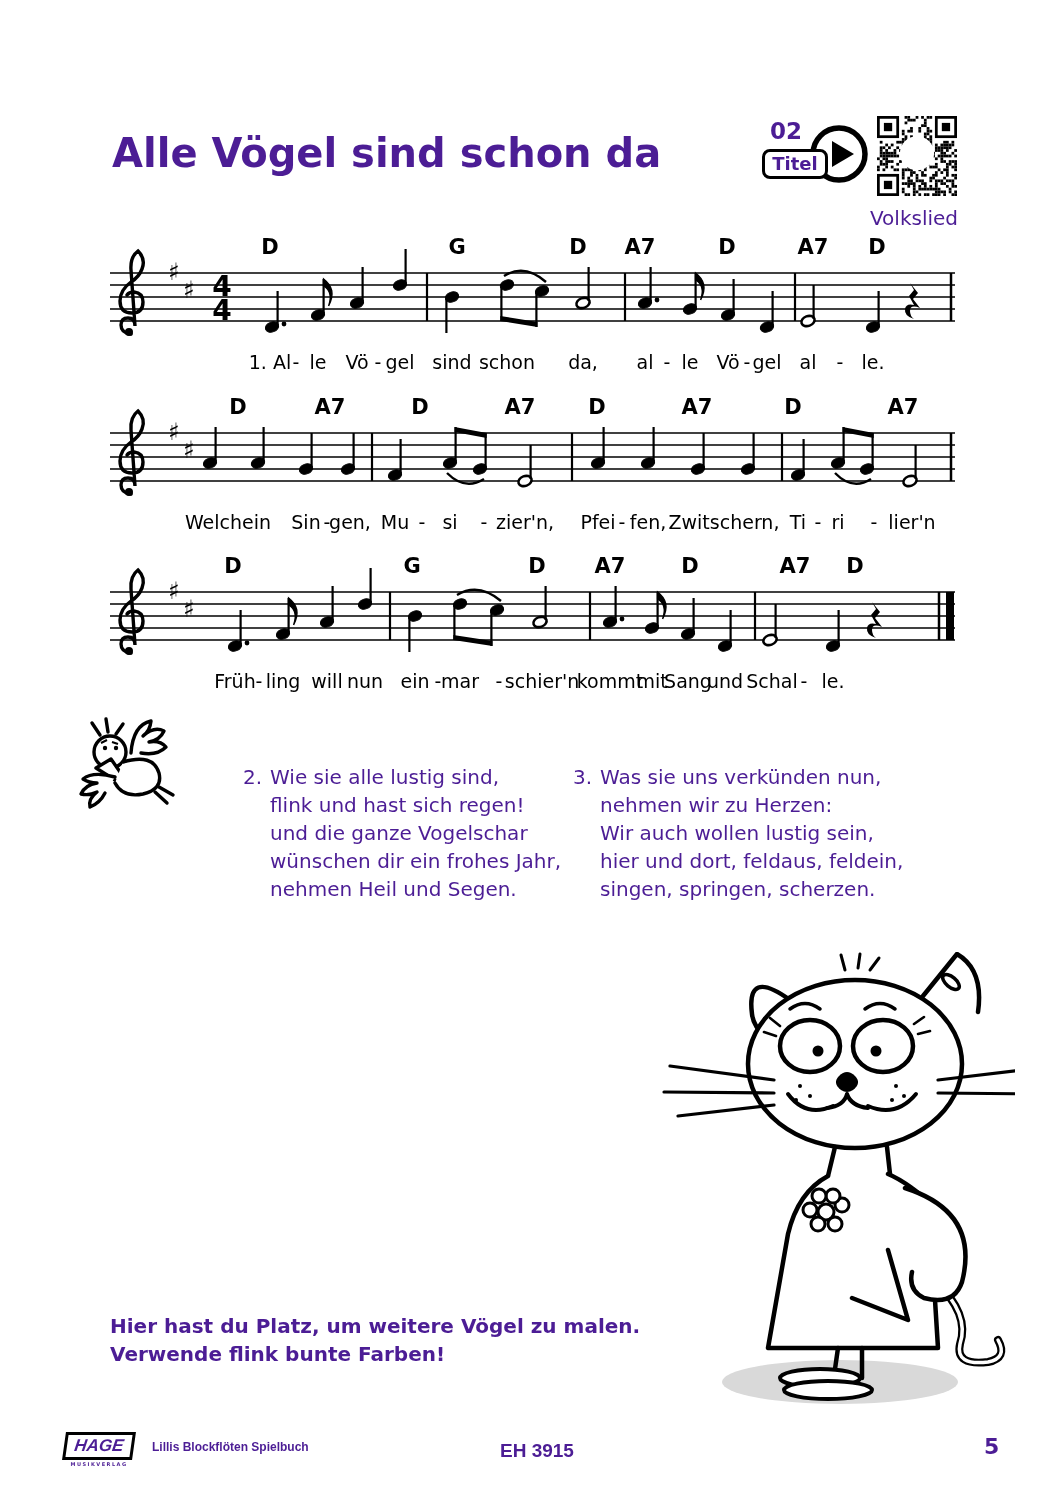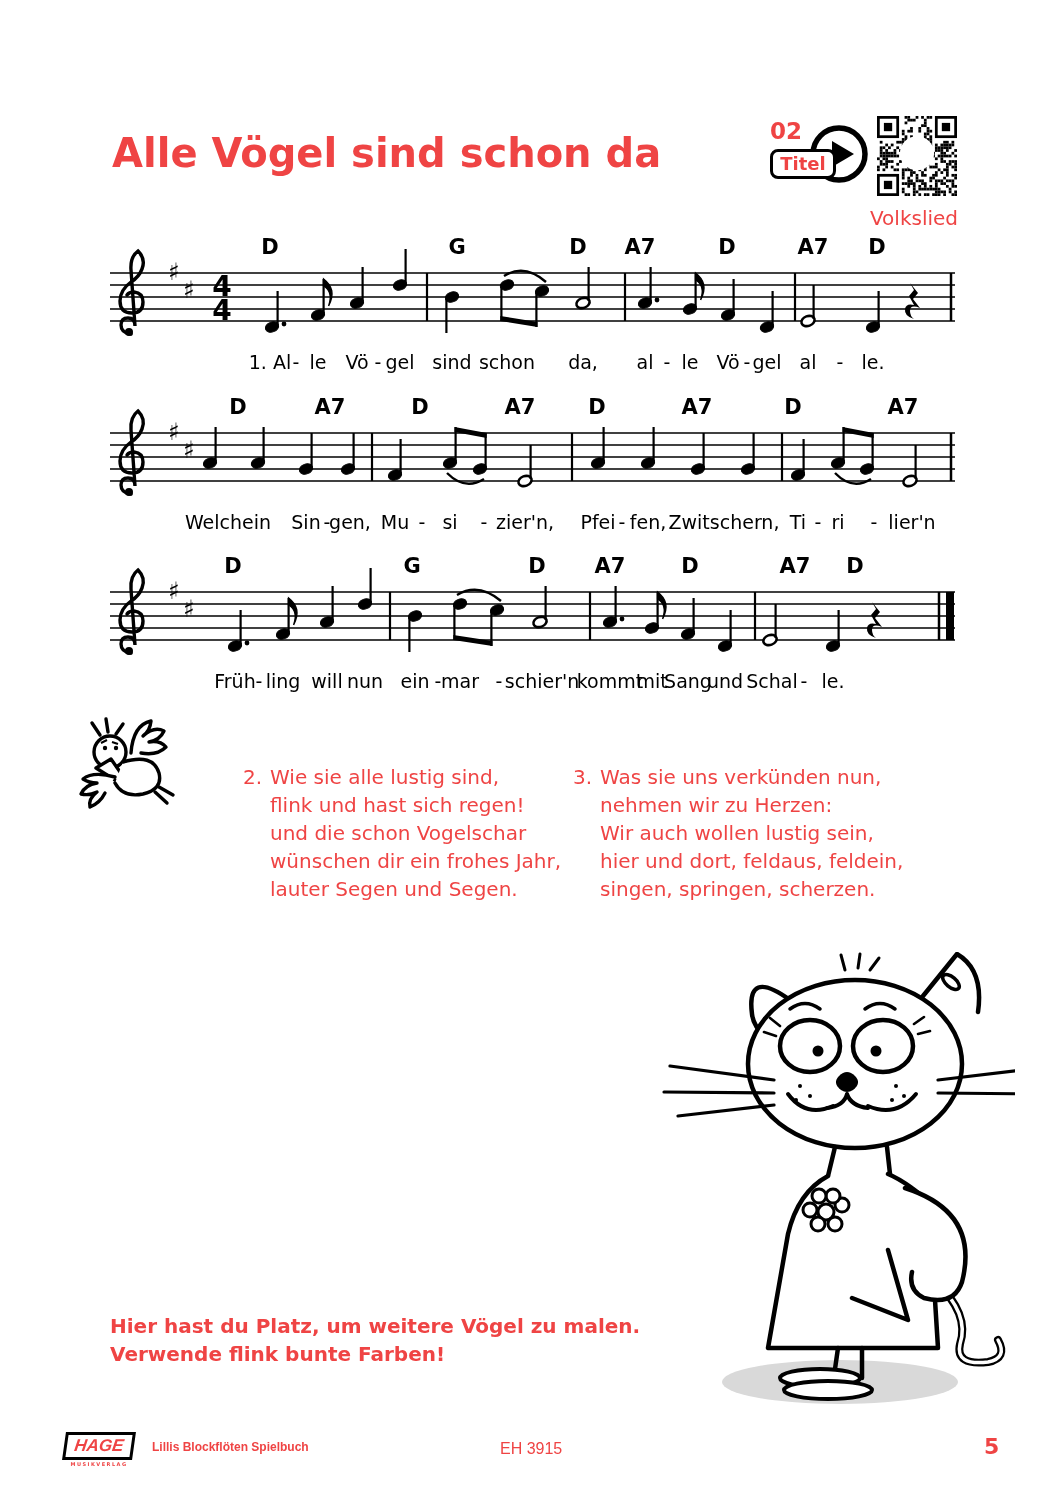--- a/index.html
+++ b/index.html
@@ -1,40 +1,40 @@
 <!DOCTYPE html>
 <html><head>
 <meta charset="utf-8">
 <style>
   html,body{margin:0;padding:0;background:#888;}
   .page{position:relative;width:1060px;height:1500px;background:#fff;margin:0 auto;
-        font-family:"DejaVu Sans",sans-serif;color:#ef4444;overflow:hidden;}
+        font-family:"DejaVu Sans",sans-serif;color:#4c1d95;overflow:hidden;}
   .abs{position:absolute;}
   .title{left:112px;top:130px;font-size:40px;font-weight:bold;letter-spacing:0px;}
   .track{left:760px;top:118px;width:110px;height:70px;}
   .tracknum{position:absolute;left:10px;top:0;width:56px;text-align:left;
             font-size:23px;font-weight:bold;}
   .titelbox{position:absolute;left:2px;top:31px;width:60px;height:24px;border:3px solid #000;
             border-radius:8px;background:#fff;text-align:center;font-size:18px;font-weight:bold;
-            line-height:24px;z-index:3;margin-left:8px;}
+            line-height:24px;z-index:3;}
   .playwrap{position:absolute;left:48px;top:5px;z-index:2;}
   .qr{left:877px;top:116px;}
   .volkslied{right:102px;top:206px;font-size:20px;}
   .sys{left:110px;background:#fff;}
   .verse{top:763px;display:flex;font-size:20px;line-height:28px;}
   .v2{left:243px;} .v3{left:573px;}
   .vnum{width:27px;font-weight:500;}
   .coloring{left:110px;top:1312px;font-size:20px;line-height:28px;font-weight:bold;}
   .footer-logo{left:64px;top:1432px;width:70px;text-align:center;}
   .logobox{border:3px solid #000;transform:skewX(-8deg);font-style:italic;font-weight:bold;
            font-size:17px;padding:1px 4px;background:#fff;font-family:"Liberation Sans",sans-serif;}
   .logosub{font-size:5px;letter-spacing:1.5px;font-weight:bold;margin-top:1px;}
   .booktitle{left:152px;top:1440px;font-size:12px;font-weight:600;
              font-family:"Liberation Sans",sans-serif;}
-  .catalog{left:500px;top:1440px;font-size:16px;font-weight:400;
+  .catalog{left:500px;top:1440px;font-size:19px;font-weight:700;
            font-family:"Liberation Sans",sans-serif;}
   .pagenum{left:984px;top:1434px;font-size:22px;font-weight:bold;}
 </style>
 </head>
 <body>
 
 <div class="page">
 
   <div class="abs title">Alle Vögel sind schon da</div>
 
@@ -805,23 +805,23 @@
     <circle cx="30" cy="33" r="2.2" fill="#000"></circle>
     <circle cx="41" cy="33" r="2.2" fill="#000"></circle>
     <path d="M26 28 l6 -3 M37 27 l6 2" stroke="#000" stroke-width="2" fill="none"></path>
   </svg>
 
   <div class="abs verse v2">
     <div class="vnum">2.</div>
     <div>
       <div>Wie sie alle lustig sind,</div>
       <div>flink und hast sich regen!</div>
-      <div>und die schon Vogelschar</div>
+      <div>und die ganze Vogelschar</div>
       <div>wünschen dir ein frohes Jahr,</div>
-      <div>lauter Segen und Segen.</div>
+      <div>nehmen Heil und Segen.</div>
     </div>
   </div>
 
   <div class="abs verse v3">
     <div class="vnum">3.</div>
     <div>
       <div>Was sie uns verkünden nun,</div>
       <div>nehmen wir zu Herzen:</div>
       <div>Wir auch wollen lustig sein,</div>
       <div>hier und dort, feldaus, feldein,</div>

